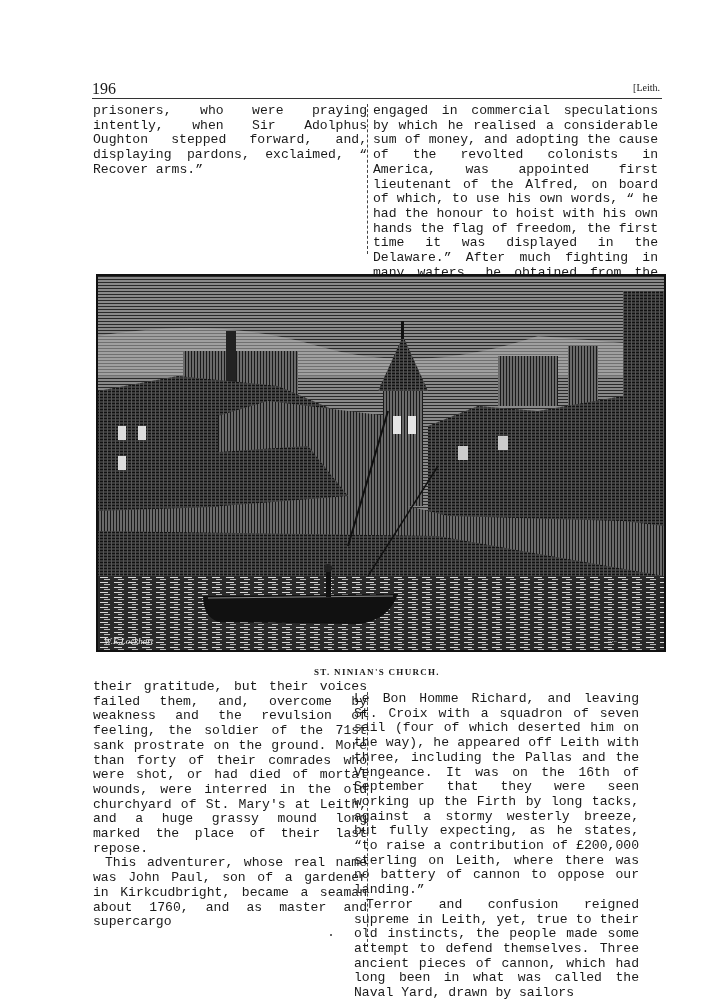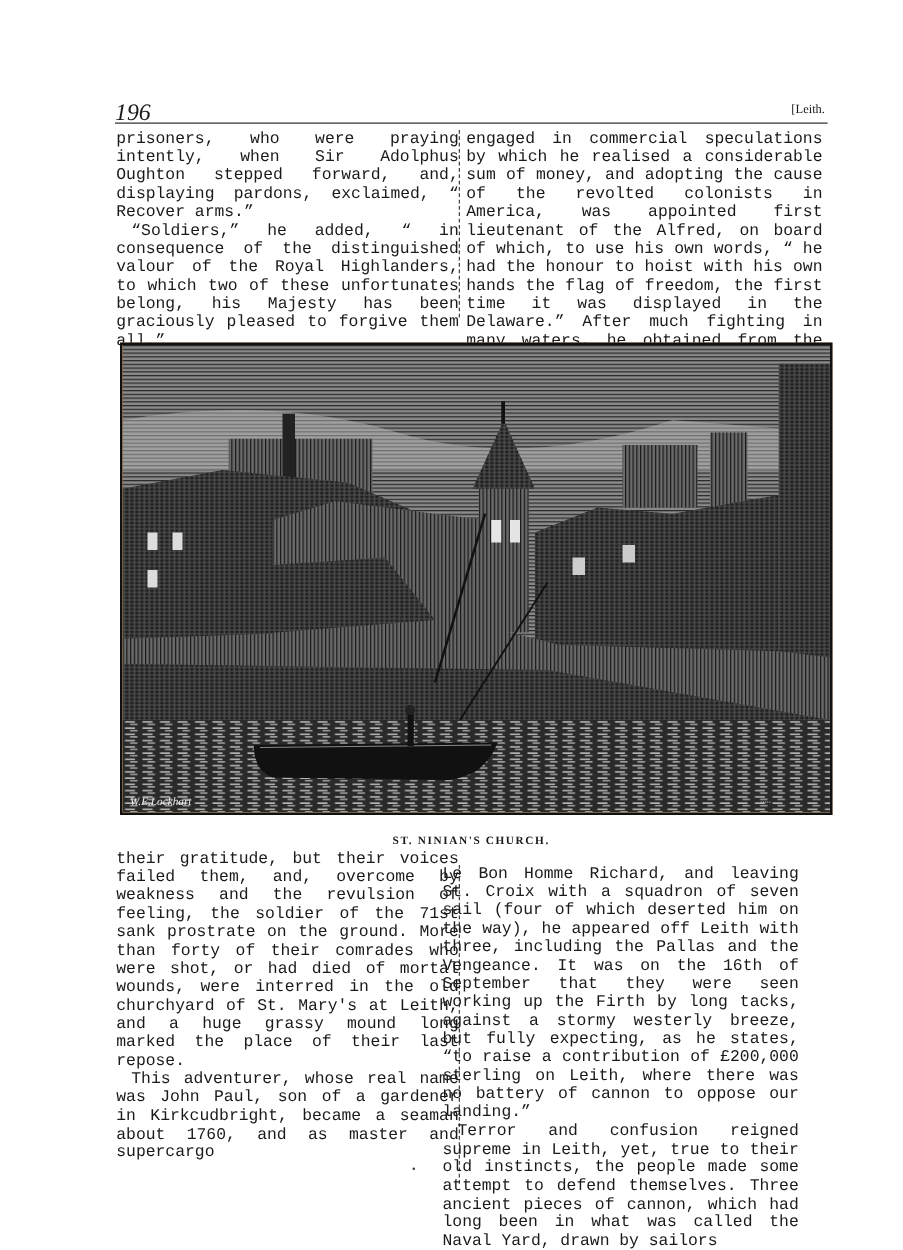--- a/index.html
+++ b/index.html
@@ -1,49 +1,48 @@
 <!DOCTYPE html>
 <html><head>
 <meta charset="utf-8">
 <style>
   html, body { margin:0; padding:0; background:#ffffff; }
   body { width:722px; height:1000px; position:relative; overflow:hidden;
          font-family:"Liberation Serif","DejaVu Serif",serif; color:#1a1a1a; }
   .header { position:absolute; left:92px; top:78px; width:570px; height:20px;
             border-bottom:1px solid #333; }
-  .pgnum { position:absolute; left:0; top:2px; font-size:19px;font-style:italic; }
+  .pgnum { position:absolute; left:0; top:2px; font-size:16px; }
   .running { position:absolute; left:0; right:0; top:2px; text-align:center; font-size:13.5px; letter-spacing:1.2px; }
   .section { position:absolute; right:2px; top:4px; font-size:10px; }
   .col { position:absolute; font-size:13.1px; line-height:14.7px; text-align:justify;font-family:Liberation Mono, monospace; }
   .col p { margin:0; }
   .col p.ind { text-indent:12px; }
   .col p.noind { text-indent:0; }
   .colL1 { left:93px; top:104px; width:274px; }
   .colR1 { left:373px; top:104px; width:285px; }
   .colL2 { left:93px; top:680px; width:274px; }
   .colR2 { left:354px; top:692px; width:285px; }
   .rule1 { position:absolute; left:367px; top:104px; width:1px; height:150px; border-left:1px dashed #444; }
   .rule2 { position:absolute; left:367px; top:692px; width:1px; height:255px; border-left:1px dashed #444; }
   .engraving { position:absolute; left:96px; top:274px; width:570px; height:378px;
-               border:2px solid #111; box-sizing:border-box; overflow:hidden; background:#fdba74; }
+               border:2px solid #111; box-sizing:border-box; overflow:hidden; background:#bef264; }
   .caption { position:absolute; left:92px; top:667px; width:570px; text-align:center;
              font-size:9px; letter-spacing:1.3px;font-weight:bold; }
   .dot { position:absolute; width:2px; height:2px; background:#333; border-radius:1px; }
 </style>
 </head>
 <body>
 
 <div class="header">
   <span class="pgnum">196</span>
   <span class="section">[Leith.</span>
 </div>
 
 <div class="col colL1">
   <p class="noind">prisoners, who were praying intently, when Sir Adolphus Oughton stepped forward, and, displaying pardons, exclaimed, “ Recover arms.”</p>
-  <p class="ind">“Soldiers,” he added, “ in consequence of the distinguished valour of the Royal Highlanders, to which two of these unfortunates belong, his Majesty has been graciously pleased to forgive them all.”</p>
 </div>
 <div class="rule1"></div>
 <div class="col colR1">
   <p class="noind">engaged in commercial speculations by which he realised a considerable sum of money, and adopting the cause of the revolted colonists in America, was appointed first lieutenant of the Alfred, on board of which, to use his own words, “ he had the honour to hoist with his own hands the flag of freedom, the first time it was displayed in the Delaware.” After much fighting in many waters, he obtained from the French Government command of the Duras, a 42-gun ship, which he named</p>
 </div>
 
 <div class="engraving">
   <svg width="566" height="374" viewBox="0 0 566 374" xmlns="http://www.w3.org/2000/svg">
     <defs>
       <pattern id="hatch" width="6" height="3" patternUnits="userSpaceOnUse">

